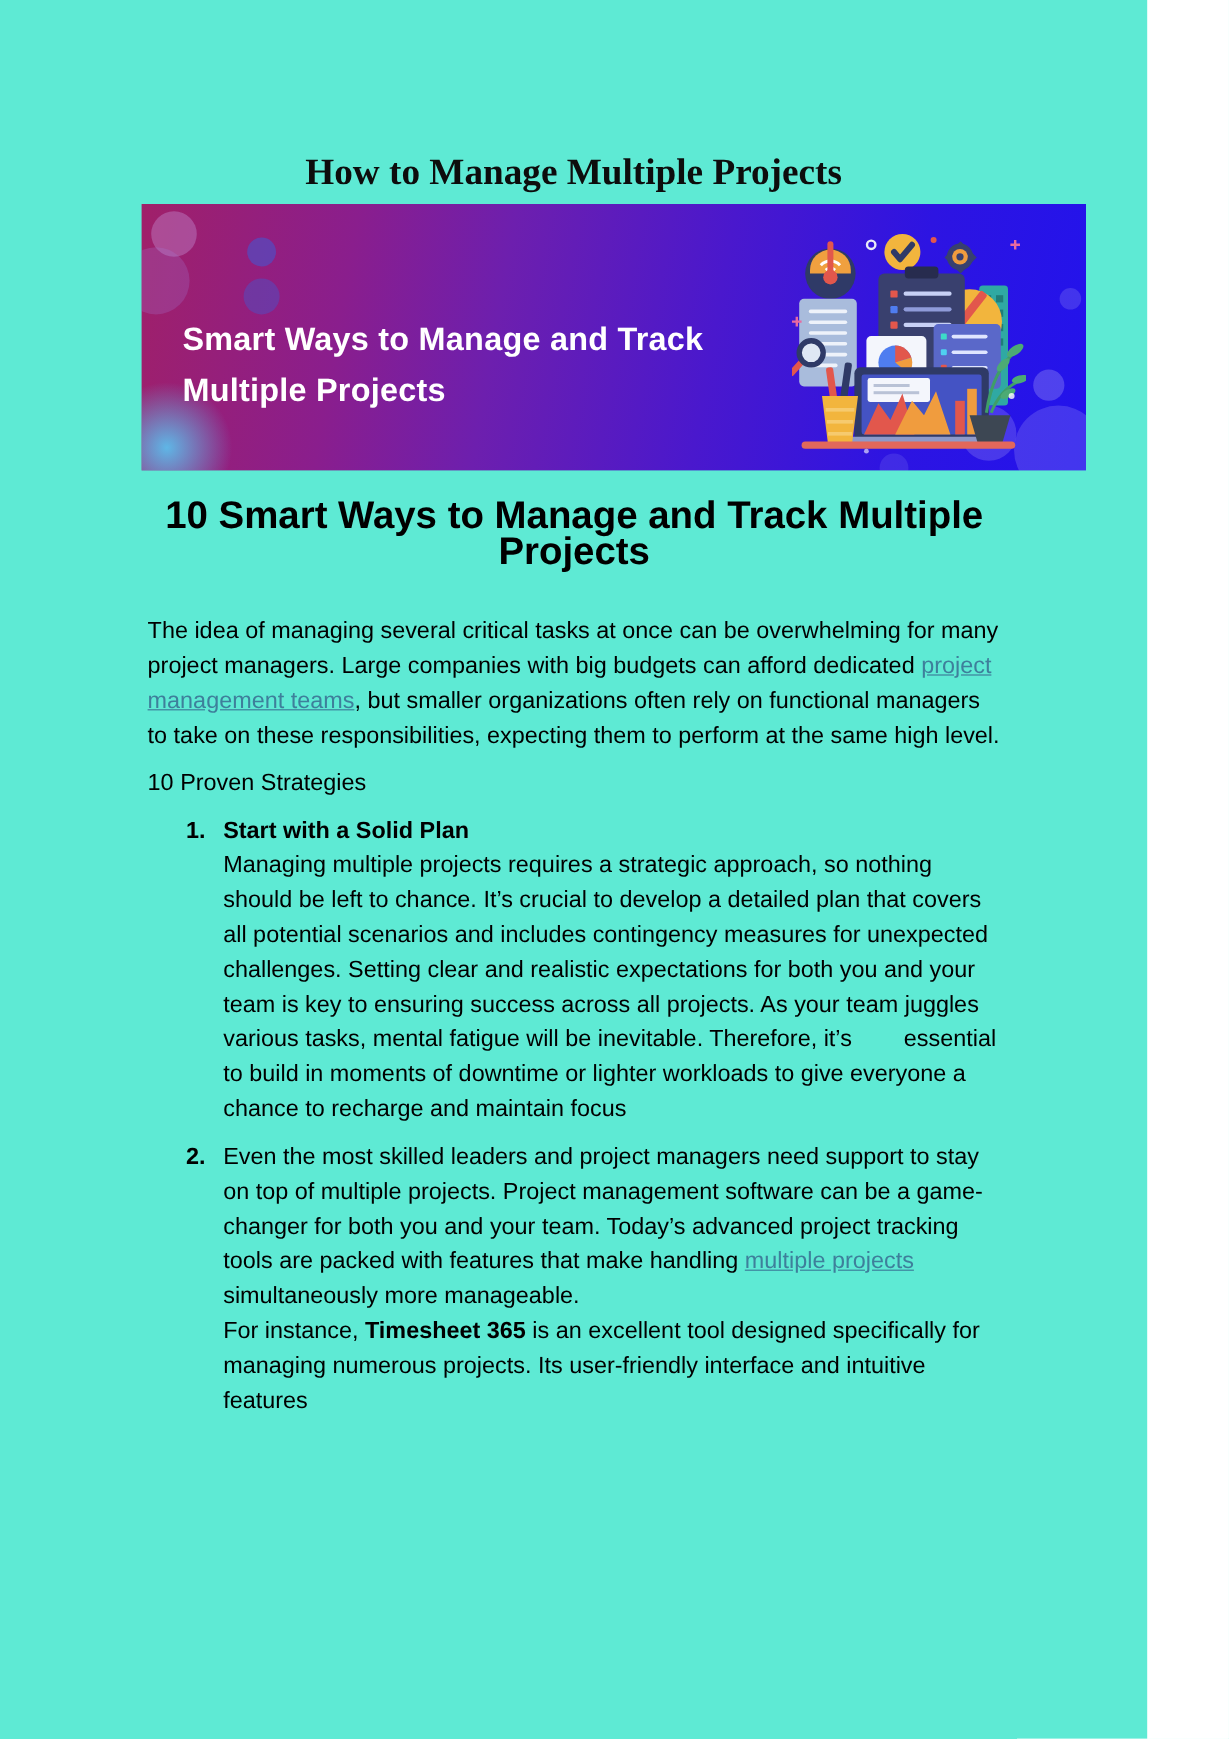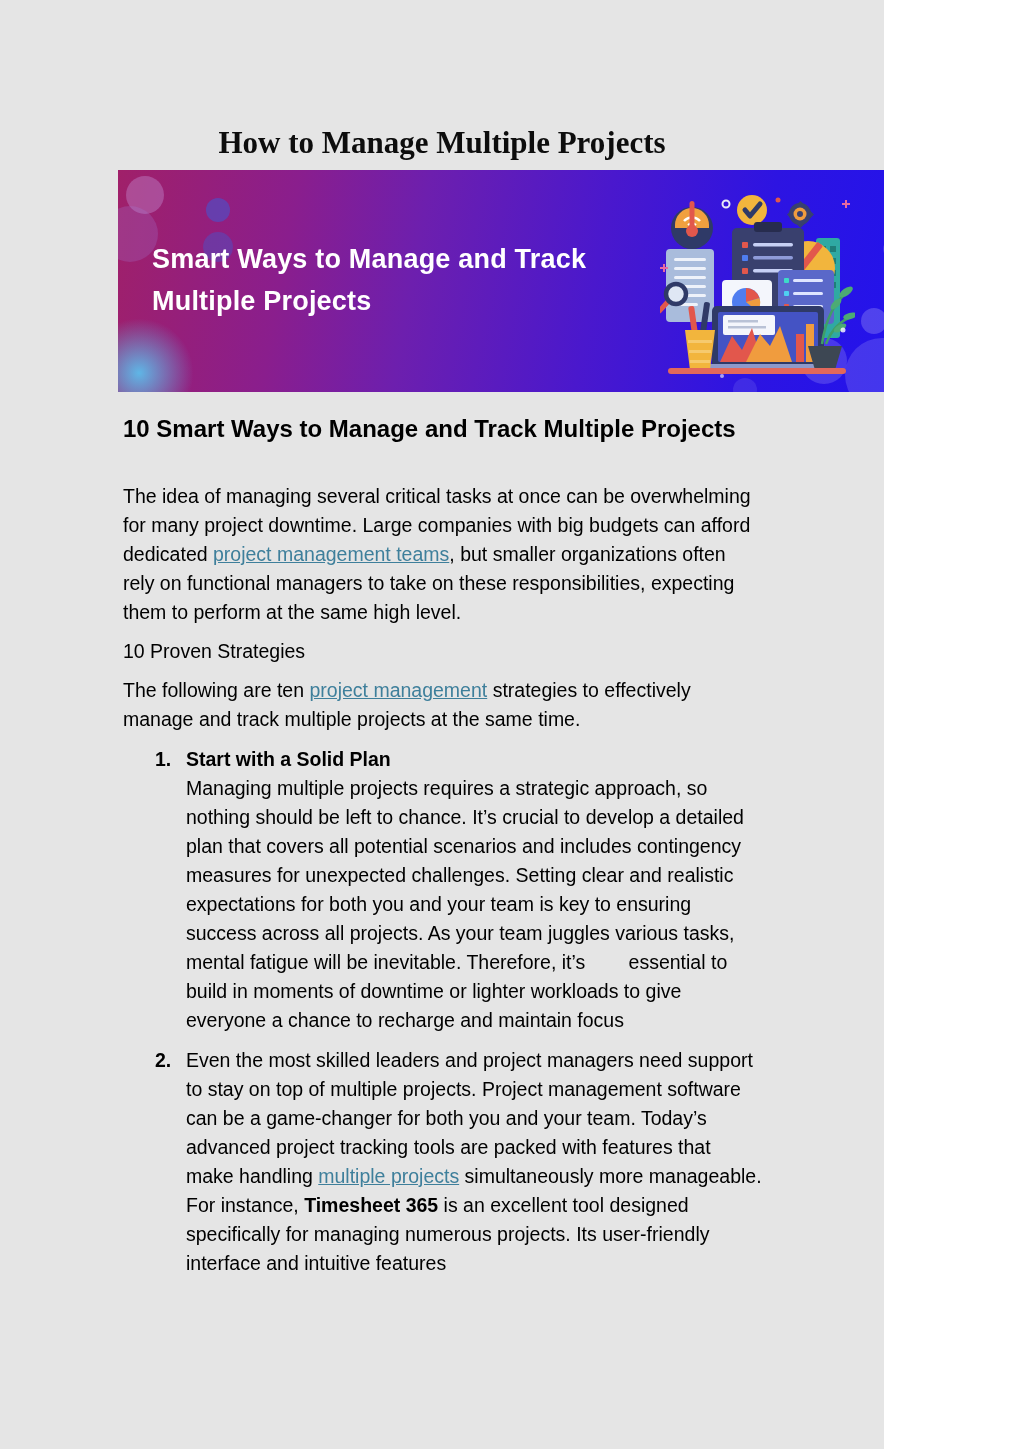--- a/index.html
+++ b/index.html
@@ -1,17 +1,17 @@
 <!DOCTYPE html>
 <html style="--link: #3E7F9B; --banner-left: #A02069; --banner-mid: #6D1FAE; --banner-right: #2213EC; --text: #000000;"><head>
 <meta charset="utf-8">
 <style>
   html,body { margin:0; padding:0; background:#ffffff; }
   .page {
-    position:relative; width:884px; height:1449px; background:#e5e5e5;
+    position:relative; width:956px; height:1449px; background:#5eead4;
     font-family:"Liberation Sans", sans-serif; color:#000; overflow:hidden;
   }
   .doc-title {
     margin:0; padding-top:124px; text-align:center;
     font-family:"Liberation Serif", serif; font-weight:700;
     font-size:31px; line-height:38px; color:#0d0d0d;
   }
   
   .banner {
     position:relative; margin:8px 0 0 118px; width:787px; height:222px;
@@ -26,27 +26,27 @@
   .bk4 { left:85px; top:62px; width:30px; height:30px; background:rgba(72,84,205,.45); }
   .bk5 { left:-34px; bottom:-36px; width:110px; height:110px;
          background:radial-gradient(circle, rgba(92,190,236,.95) 0%, rgba(92,190,236,0) 70%); }
   .bk6 { right:58px; bottom:8px; width:46px; height:46px; background:rgba(255,255,255,.16); }
   .bk7 { right:112px; bottom:42px; width:30px; height:30px; background:rgba(255,255,255,.12); }
   .bk8 { right:18px; bottom:58px; width:26px; height:26px; background:rgba(255,255,255,.20); }
   .bk9 { right:-14px; bottom:-20px; width:74px; height:74px; background:rgba(255,255,255,.15); }
   .bk10{ right:148px; bottom:-10px; width:24px; height:24px; background:rgba(205,215,255,.12); }
   .bk11{ right:4px; top:70px; width:18px; height:18px; background:rgba(255,255,255,.14); }
   .banner-text {
-    position:absolute; left:34px; top:68px; color:#ffffff;
+    position:absolute; left:34px; top:92px; color:#ffffff;
     font-size:27px; line-height:42px; font-weight:600; letter-spacing:.2px;
   }
   .illu { position:absolute; right:50px; top:24px; width:195px; height:185px; }
   
   .article { padding:0 122px 0 123px; font-size:19.5px; line-height:29px; }
-  .article h2 { font-size:24px; line-height:30px; margin:22px 0 38px; font-weight:700; color:#000; }
+  .article h2 { font-size:32px; line-height:30px; margin:22px 0 38px; font-weight:700; color:#000;text-align:center; }
   .article p { margin:0 0 10px; }
   .bold { font-weight:400; }
   a.link { color:var(--link,#3E7F9B); text-decoration:underline; cursor:pointer; }
   .list-item { display:flex; padding-left:32px; margin-top:11px; }
   .num { flex:0 0 31px; font-weight:700; }
   .item-body { flex:1; }
   .item-title { font-weight:700; }
 </style>
 </head>
 <body>
@@ -199,26 +199,25 @@
         <circle cx="183" cy="136" r="2.5" fill="#ffffff" opacity=".8"></circle>
         <circle cx="62" cy="182" r="2" fill="#ffffff" opacity=".6"></circle>
       </g>
     </svg>
   </div>
 
   <div class="article">
 
     <h2>10 Smart Ways to Manage and Track Multiple Projects</h2>
 
-    <p><span>The idea of managing several critical tasks at once can be overwhelming for many project downtime. Large companies with big budgets can afford dedicated </span><a class="link" href="#">project management teams</a><span>, but smaller organizations often rely on functional managers to take on these responsibilities, expecting them to perform at the same high level.</span></p>
+    <p><span>The idea of managing several critical tasks at once can be overwhelming for many project managers. Large companies with big budgets can afford dedicated </span><a class="link" href="#">project management teams</a><span>, but smaller organizations often rely on functional managers to take on these responsibilities, expecting them to perform at the same high level.</span></p>
 
 
     <p class="bold">10 Proven Strategies</p>
 
-    <p><span>The following are ten </span><a class="link" href="#">project management</a><span> strategies to effectively manage and track multiple projects at the same time.</span></p>
 
     <div class="list-item">
       <span class="num">1.</span>
       <div class="item-body">
         <div class="item-title">Start with a Solid Plan</div>
         <div class="item-text">Managing multiple projects requires a strategic approach, so nothing should be left to chance. It’s crucial to develop a detailed plan that covers all potential scenarios and includes contingency measures for unexpected challenges. Setting clear and realistic expectations for both you and your team is key to ensuring success across all projects. As your team juggles various tasks, mental fatigue will be inevitable. Therefore, it’s&nbsp;&nbsp;&nbsp;&nbsp;&nbsp;&nbsp;&nbsp; essential to build in moments of downtime or lighter workloads to give everyone a chance to recharge and maintain focus</div>
       </div>
     </div>
 
     <div class="list-item">

